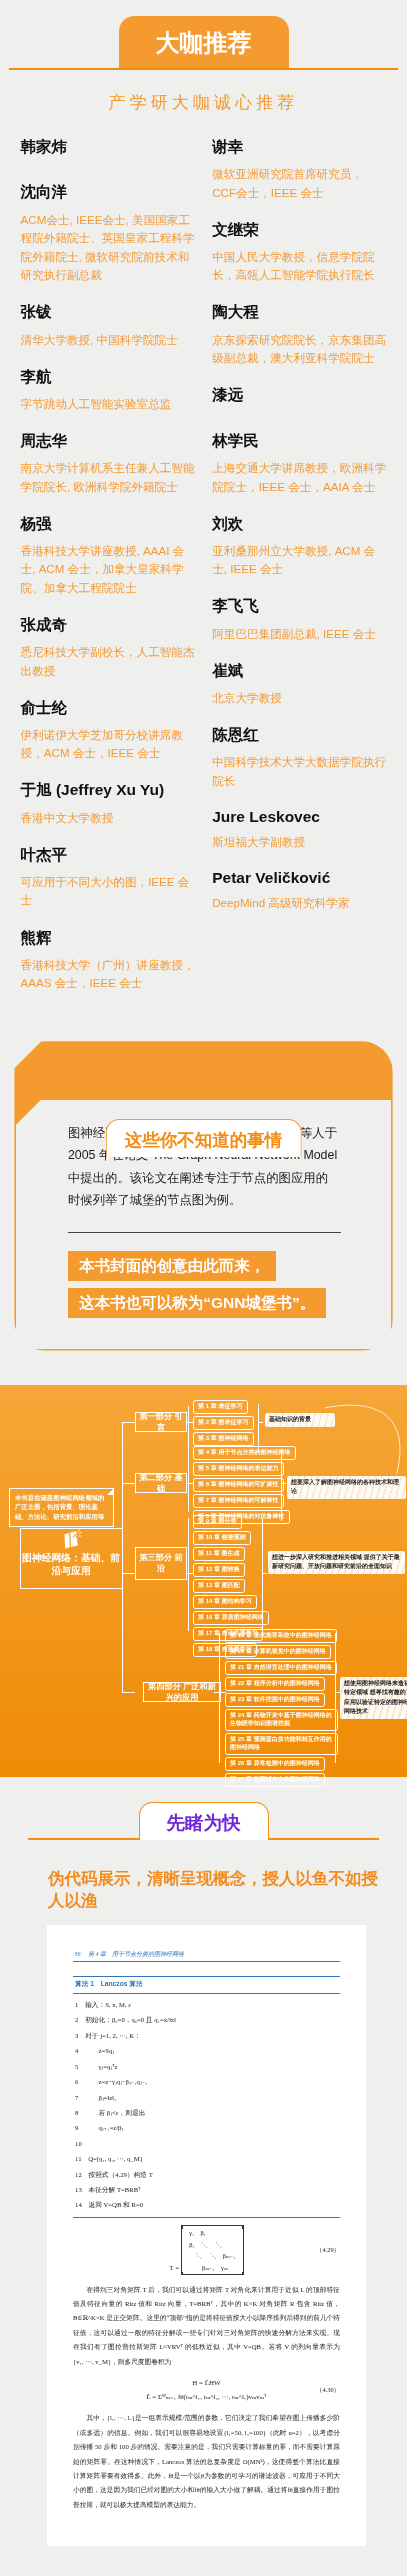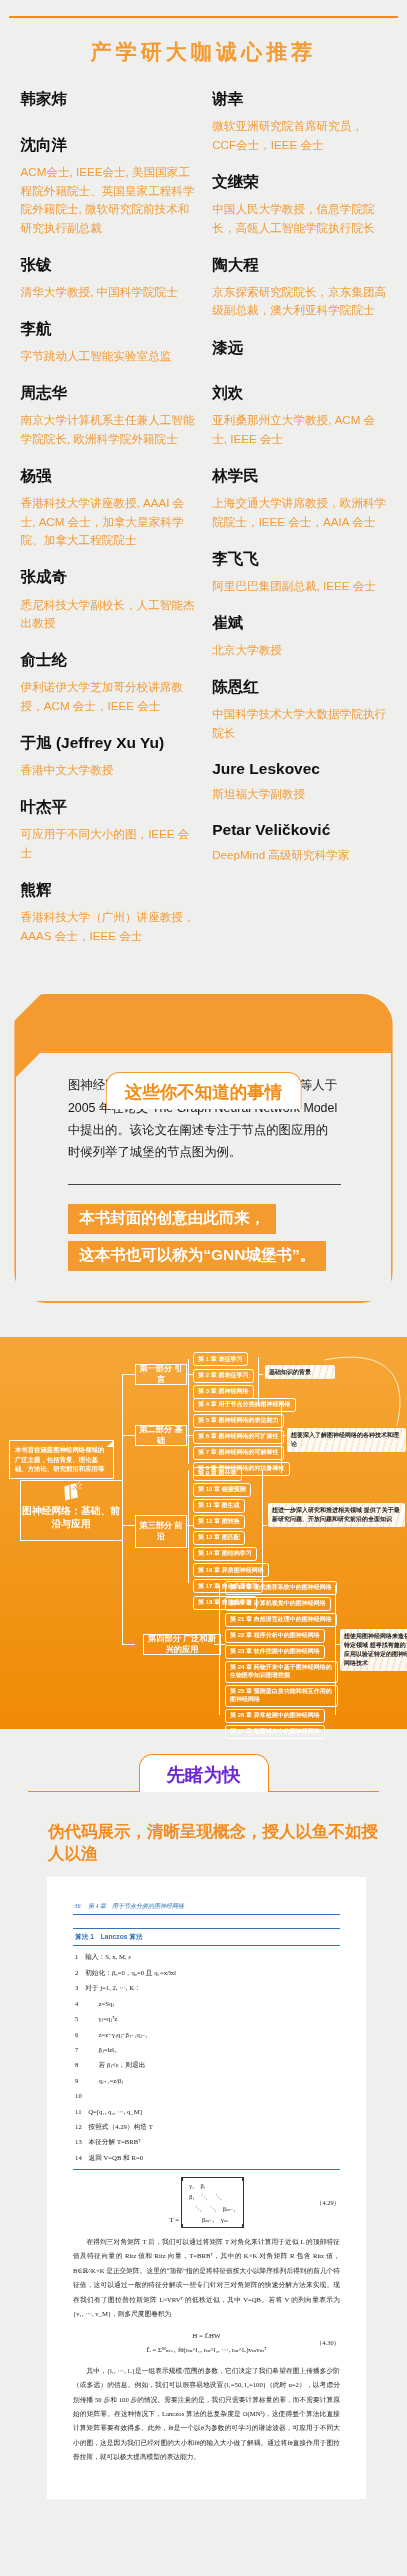--- a/index.html
+++ b/index.html
@@ -3,21 +3,21 @@
 <meta charset="utf-8">
 <style>
   html,body{margin:0;padding:0;}
   body{width:407px;background:#EFEFED;font-family:"Liberation Sans","DejaVu Sans",sans-serif;color:#1a1a1a;}
   .sec{position:relative;}
   
   .rule-orange{height:2.1px;background:#F28C12;margin:0 9.3px;}
   .badge{position:relative;margin:0 auto;text-align:center;font-weight:bold;}
   .badge-fill{background:#F49A2E;color:#fff;width:170px;font-size:24px;padding:11.3px 0 9.3px;border-radius:15.5px 15.5px 0 0;}
   
-  .rec-head{color:#F49A2E;font-size:21px;font-weight:bold;text-align:center;letter-spacing:4.1px;margin:20.6px 0 23px;}
+  .rec-head{color:#F49A2E;font-size:17px;font-weight:normal;text-align:center;letter-spacing:4.1px;margin:20.6px 0 23px;}
   .rec-grid{display:flex;gap:17.5px;padding:0 20.6px 31px;}
   .rec-col{flex:1;display:flex;flex-direction:column;}
   .rec-item{margin-bottom:17.5px;}
   .rec-name{font-size:15.5px;font-weight:bold;color:#111;margin-bottom:7.2px;}
   .rec-desc{font-size:11.6px;color:#F39A33;line-height:1.6;}
   
   .facts{margin:0 14.4px;position:relative;}
   .facts-outer{background:#F49A2E;clip-path:polygon(27px 0,100% 0,100% 100%,0 100%,0 27px);padding:1.5px;border-radius:32px;}
   .facts-inner{background:#EFEFED;clip-path:polygon(26px 0,100% 0,100% 100%,0 100%,0 26px);position:relative;padding-bottom:24px;}
   .facts-badge{position:absolute;top:20.6px;left:50%;transform:translateX(-50%);background:#fff;border:1.5px solid #F49A2E;border-bottom:none;border-radius:13.4px 13.4px 0 0;color:#F28C12;font-size:17.5px;font-weight:bold;padding:7.2px 18.5px 5.2px;white-space:nowrap;}
@@ -62,20 +62,21 @@
   .mx{display:inline-block;border-left:0.8px solid #333;border-right:0.8px solid #333;padding:2.1px 7.2px;position:relative;text-align:left;line-height:1.8;font-size:6.4px;}
   .mx:before,.mx:after{content:"";position:absolute;left:0;right:0;height:2.6px;}
   .mx:before{top:0;border-top:0.8px solid #333;border-left:0.8px solid #333;border-right:0.8px solid #333;}
   .mx:after{bottom:0;border-bottom:0.8px solid #333;border-left:0.8px solid #333;border-right:0.8px solid #333;}
 </style>
 </head>
 <body>
 
 <div class="sec">
   <div style="padding-top:15.5px;">
+    <div class="badge badge-fill">大咖推荐</div>
     <div class="rule-orange"></div>
   </div>
   <div class="rec-head">产学研大咖诚心推荐</div>
   <div class="rec-grid">
     <div class="rec-col">
         <div class="rec-item">
           <div class="rec-name">韩家炜</div>
         </div>
         <div class="rec-item">
           <div class="rec-name">沈向洋</div>
@@ -128,26 +129,26 @@
           <div class="rec-desc">中国人民大学教授，信息学院院长，高瓴人工智能学院执行院长</div>
         </div>
         <div class="rec-item">
           <div class="rec-name">陶大程</div>
           <div class="rec-desc">京东探索研究院院长，京东集团高级副总裁，澳大利亚科学院院士</div>
         </div>
         <div class="rec-item">
           <div class="rec-name">漆远</div>
         </div>
         <div class="rec-item">
+          <div class="rec-name">林学民</div>
+          <div class="rec-desc">上海交通大学讲席教授，欧洲科学院院士，IEEE 会士，AAIA 会士</div>
+        </div>
+        <div class="rec-item">
           <div class="rec-name">刘欢</div>
           <div class="rec-desc">亚利桑那州立大学教授, ACM 会士, IEEE 会士</div>
-        </div>
-        <div class="rec-item">
-          <div class="rec-name">林学民</div>
-          <div class="rec-desc">上海交通大学讲席教授，欧洲科学院院士，IEEE 会士，AAIA 会士</div>
         </div>
         <div class="rec-item">
           <div class="rec-name">李飞飞</div>
           <div class="rec-desc">阿里巴巴集团副总裁, IEEE 会士</div>
         </div>
         <div class="rec-item">
           <div class="rec-name">崔斌</div>
           <div class="rec-desc">北京大学教授</div>
         </div>
         <div class="rec-item">
@@ -221,21 +222,21 @@
         <div class="mm-ch">第 4 章 用于节点分类的图神经网络</div>
         <div class="mm-ch">第 5 章 图神经网络的表达能力</div>
         <div class="mm-ch">第 6 章 图神经网络的可扩展性</div>
         <div class="mm-ch">第 7 章 图神经网络的可解释性</div>
         <div class="mm-ch">第 8 章 图神经网络的对抗鲁棒性</div>
       </div>
       <div class="vline" style="left: 281px; top: 64px; height: 72px;"></div>
       <div class="hline" style="left: 281px; top: 98px; width: 5.2px;"></div>
       <div class="mm-ann" style="left: 287px; top: 91px; width: 111px;">想要深入了解图神经网络的各种技术和理论</div>
       <div class="hline" style="left: 122px; top: 188px; width: 13.4px;"></div>
-      <div class="mm-part" style="left: 135px; top: 178px; width: 52px; height: 33px; padding: 1px 3.1px; font-family: Liberation Serif, serif;">第三部分 前 沿</div>
+      <div class="mm-part" style="left: 135px; top: 162px; width: 52px; height: 33px; padding: 1px 3.1px;">第三部分 前 沿</div>
       <div class="hline" style="left: 187px; top: 188px; width: 6.7px;"></div>
       <div class="vline" style="left: 188px; top: 133px; height: 113px;"></div>
       <div class="mm-chcol" style="left: 193px; top: 130px;">
         <div class="mm-ch">第 9 章 图分类</div>
         <div class="mm-ch">第 10 章 链接预测</div>
         <div class="mm-ch">第 11 章 图生成</div>
         <div class="mm-ch">第 12 章 图转换</div>
         <div class="mm-ch">第 13 章 图匹配</div>
         <div class="mm-ch">第 14 章 图结构学习</div>
         <div class="mm-ch">第 16 章 异质图神经网络</div>

